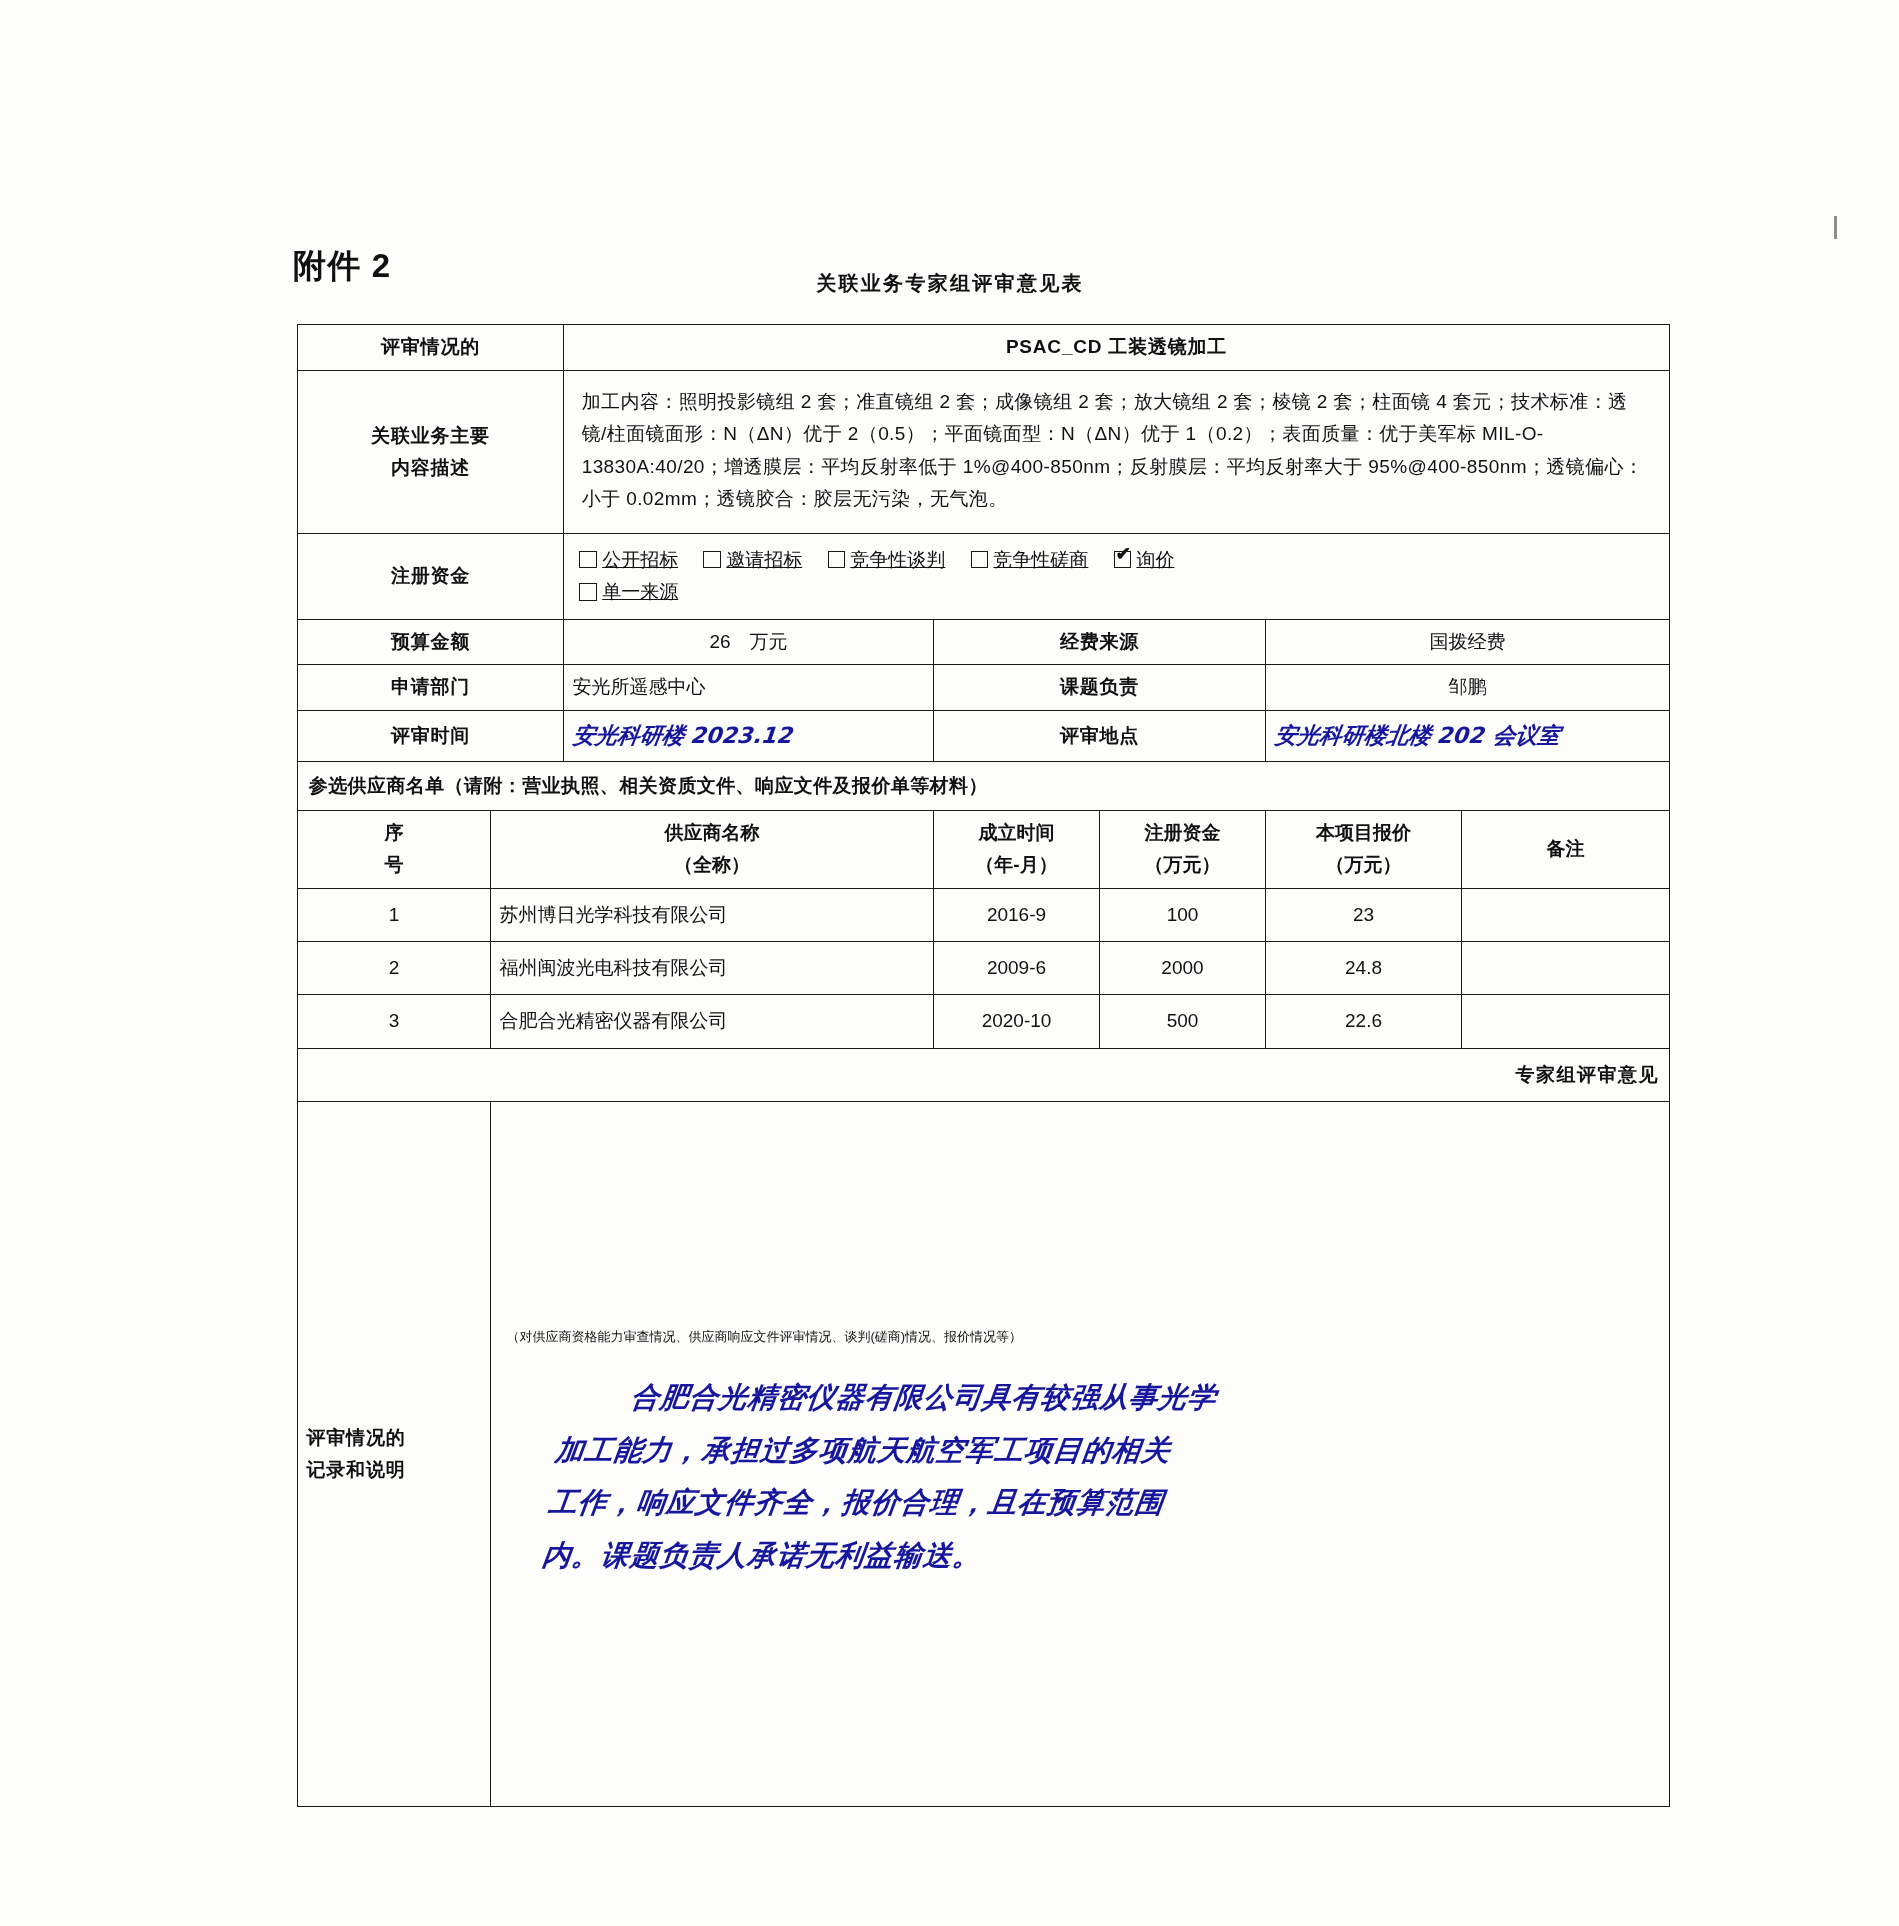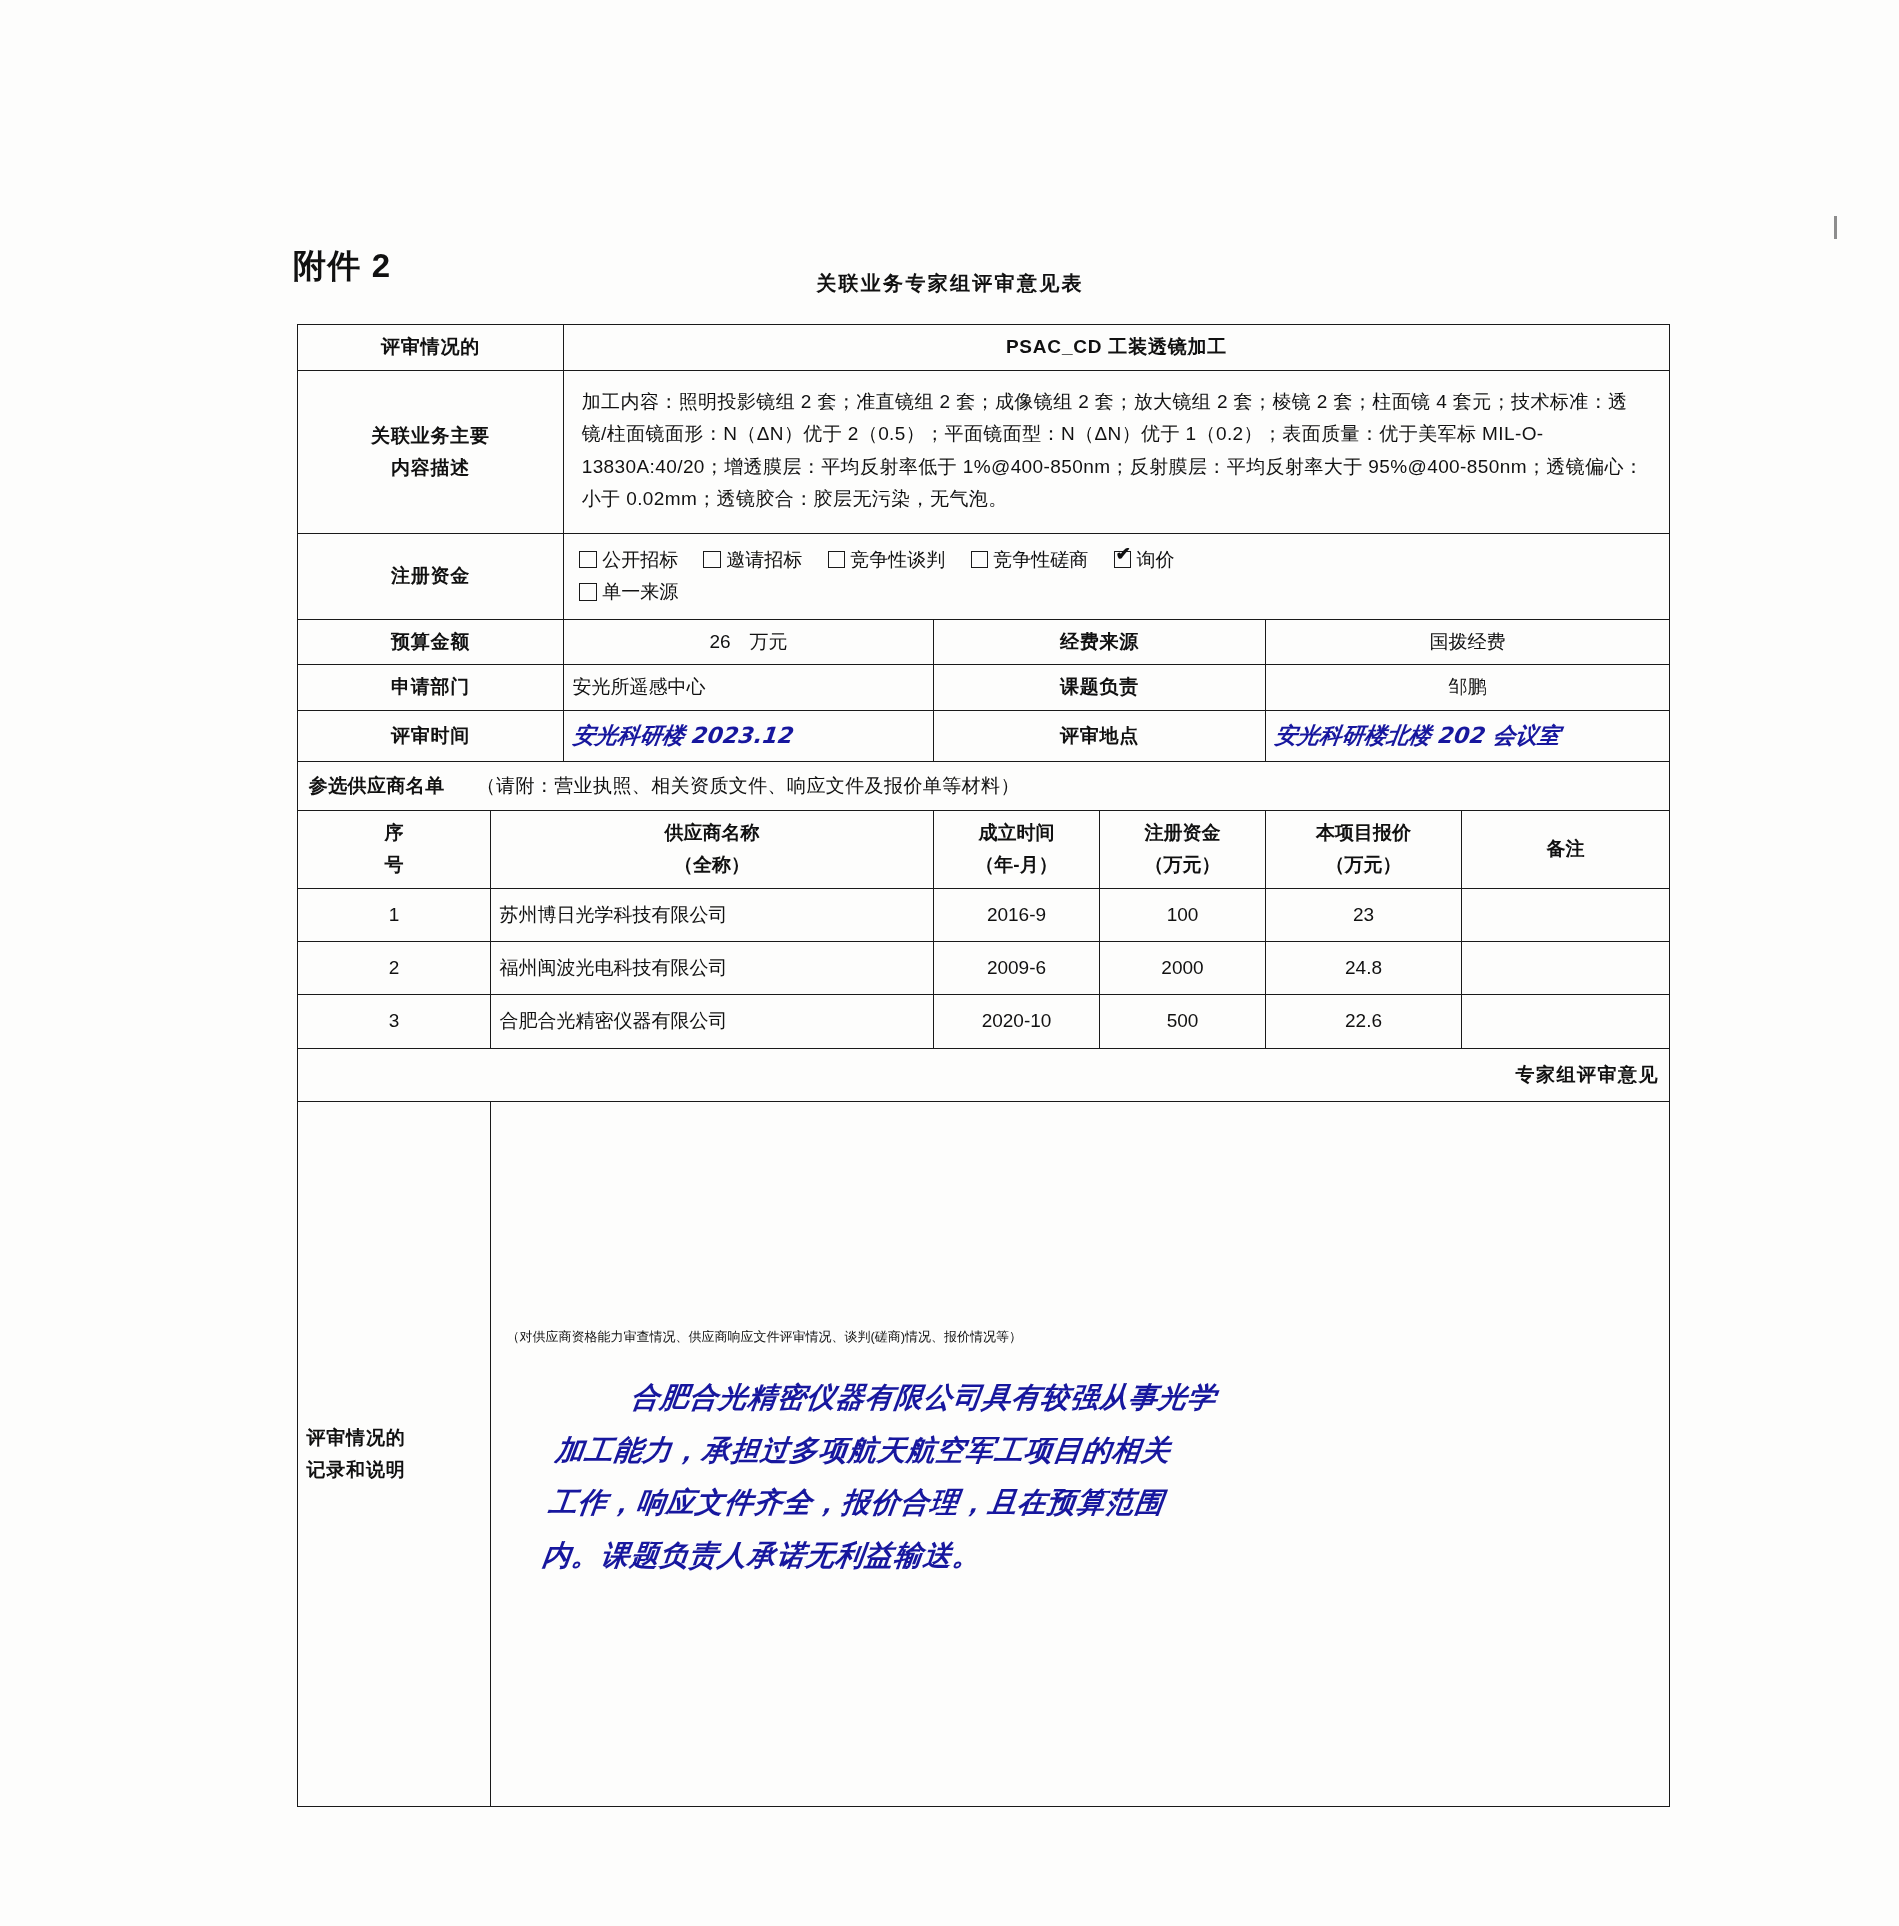--- a/index.html
+++ b/index.html
@@ -98,38 +98,38 @@
     top: -7px;
     font-size: 18.5px;
     line-height: 1;
     color: #111;
     font-weight: 700;
   }
   .opt {
     display: inline-block;
     margin-right: 20px;
     white-space: nowrap;
+    text-decoration: underline;
   }
   .hand {
     font-family: "DejaVu Sans", sans-serif;
     color: #17179e;
     font-style: italic;
     font-weight: 600;
     transform: skewX(-8deg);
     display: inline-block;
   }
   .section-head {
     font-size: 20px;
     font-weight: 700;
     letter-spacing: 0.4px;
     padding: 7.7px 10.8px !important;
   }
   .section-head .normal {
-    font-weight: 400;
-    margin-left: 32px;
+    font-weight: 700;
   }
   .supplier-th {
     text-align: center;
     font-weight: 600;
     font-size: 18.5px;
     line-height: 1.6;
   }
   .supplier-td {
     font-size: 19px;
     padding: 10px 8.5px !important;

